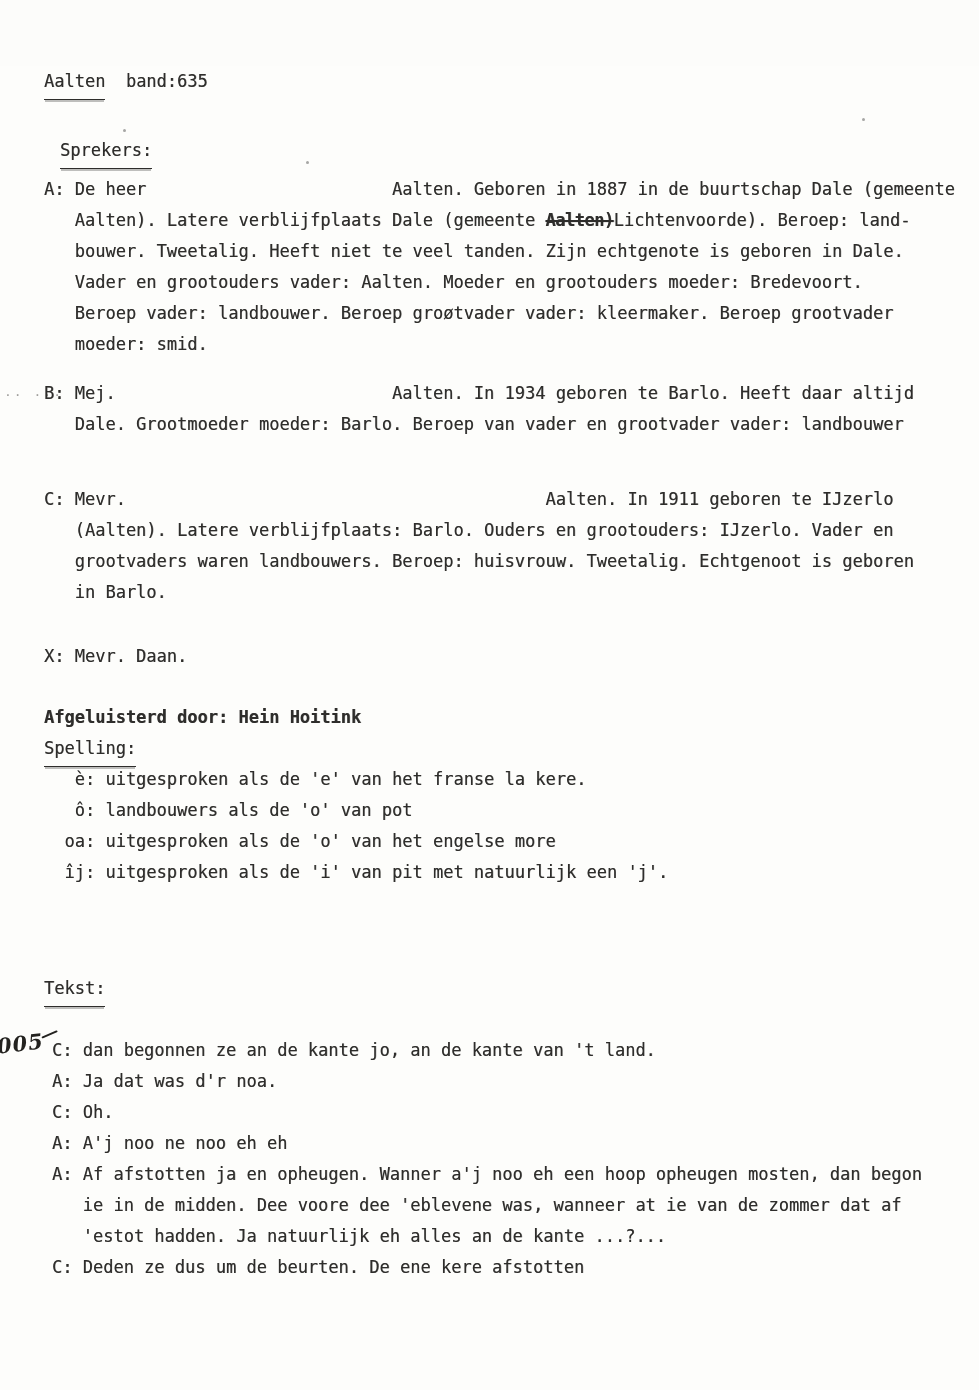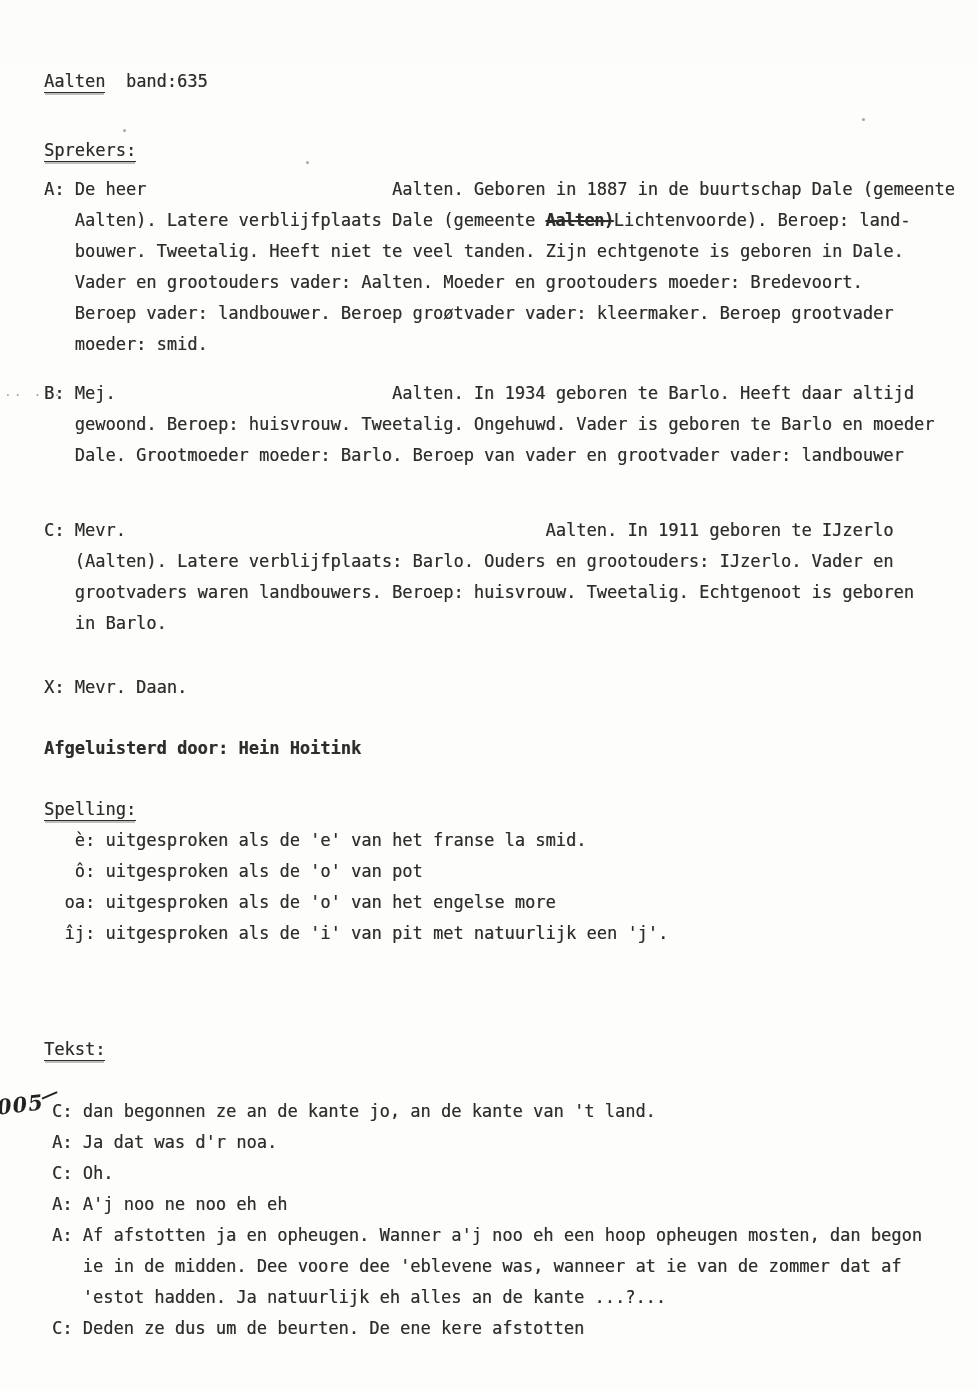--- a/index.html
+++ b/index.html
@@ -15,34 +15,34 @@
     position:relative;width:100%;height:100%;box-sizing:border-box;
     padding-left:44px;
     font-family:"DejaVu Sans Mono","Liberation Mono",monospace;
     font-size:17px;line-height:31px;color:#2e2d2b;
     text-shadow:0.4px 0.2px 0.5px rgba(46,45,43,0.55);
   }
   .line{white-space:pre;height:31px;}
   .block{position:relative;}
   
   .b-title{margin-top:66px;}
-  .b-sprekers-heading{margin-top:38px;}
+  .b-sprekers-heading{margin-top:38px;margin-left:16px;}
   .b-speaker-a{margin-top:8px;}
   .b-speaker-b{margin-top:18px;}
   .b-speaker-c{margin-top:44px;}
   .b-speaker-x{margin-top:33px;}
   .b-transcriber{margin-top:30px;font-weight:bold;}
-  .b-spelling{margin-top:30px;}
+  .b-spelling{}
   .b-tekst-heading{margin-top:85px;}
   .b-dialogue{margin-top:31px;padding-left:8px;}
   
   .s-underline{
     border-bottom:1.8px solid currentColor;
     box-shadow:0 3px 0 -1px rgba(46,45,43,0.30);
-    padding-bottom:1px;
+    padding-bottom:8px;
   }
   
   .s-strike{
     text-decoration:line-through;
     text-decoration-thickness:2.2px;
     font-weight:bold;letter-spacing:-0.5px;
   }
   
   .note-hand{
     position:absolute;left:-47px;top:-7px;
@@ -81,39 +81,38 @@
         <div class="line"><span>A: De heer                        Aalten. Geboren in 1887 in de buurtschap Dale (gemeente</span></div>
         <div class="line"><span>   Aalten). Latere verblijfplaats Dale (gemeente </span><span class="s-strike">Aalten)</span><span>Lichtenvoorde). Beroep: land-</span></div>
         <div class="line"><span>   bouwer. Tweetalig. Heeft niet te veel tanden. Zijn echtgenote is geboren in Dale.</span></div>
         <div class="line"><span>   Vader en grootouders vader: Aalten. Moeder en grootouders moeder: Bredevoort.</span></div>
         <div class="line"><span>   Beroep vader: landbouwer. Beroep groøtvader vader: kleermaker. Beroep grootvader</span></div>
         <div class="line"><span>   moeder: smid.</span></div>
       </div>
       <div class="block b-speaker-b">
         <span class="note-dots">·· ···</span>
         <div class="line"><span>B: Mej.                           Aalten. In 1934 geboren te Barlo. Heeft daar altijd</span></div>
-        <div class="line"><span>   gewoond. Beroep: huisvrouw. Tweetalig. Ongehuwd. Vader is geboren te Barlo en moeder</span></div>
         <div class="line"><span>   Dale. Grootmoeder moeder: Barlo. Beroep van vader en grootvader vader: landbouwer</span></div>
       </div>
       <div class="block b-speaker-c">
         <div class="line"><span>C: Mevr.                                         Aalten. In 1911 geboren te IJzerlo</span></div>
         <div class="line"><span>   (Aalten). Latere verblijfplaats: Barlo. Ouders en grootouders: IJzerlo. Vader en</span></div>
         <div class="line"><span>   grootvaders waren landbouwers. Beroep: huisvrouw. Tweetalig. Echtgenoot is geboren</span></div>
         <div class="line"><span>   in Barlo.</span></div>
       </div>
       <div class="block b-speaker-x">
         <div class="line"><span>X: Mevr. Daan.</span></div>
       </div>
       <div class="block b-transcriber">
         <div class="line"><span>Afgeluisterd door: Hein Hoitink</span></div>
       </div>
       <div class="block b-spelling">
         <div class="line"><span class="s-underline">Spelling:</span></div>
-        <div class="line"><span>   è: uitgesproken als de 'e' van het franse la smid.</span></div>
-        <div class="line"><span>   ô: uitgesproken als de 'o' van pot</span></div>
+        <div class="line"><span>   è: uitgesproken als de 'e' van het franse la kere.</span></div>
+        <div class="line"><span>   ô: landbouwers als de 'o' van pot</span></div>
         <div class="line"><span>  oa: uitgesproken als de 'o' van het engelse more</span></div>
         <div class="line"><span>  îj: uitgesproken als de 'i' van pit met natuurlijk een 'j'.</span></div>
       </div>
       <div class="block b-tekst-heading">
         <div class="line"><span class="s-underline">Tekst:</span></div>
       </div>
       <div class="block b-dialogue">
         <span class="note-hand">005</span>
         <div class="line"><span>C: dan begonnen ze an de kante jo, an de kante van 't land.</span></div>
         <div class="line"><span>A: Ja dat was d'r noa.</span></div>

